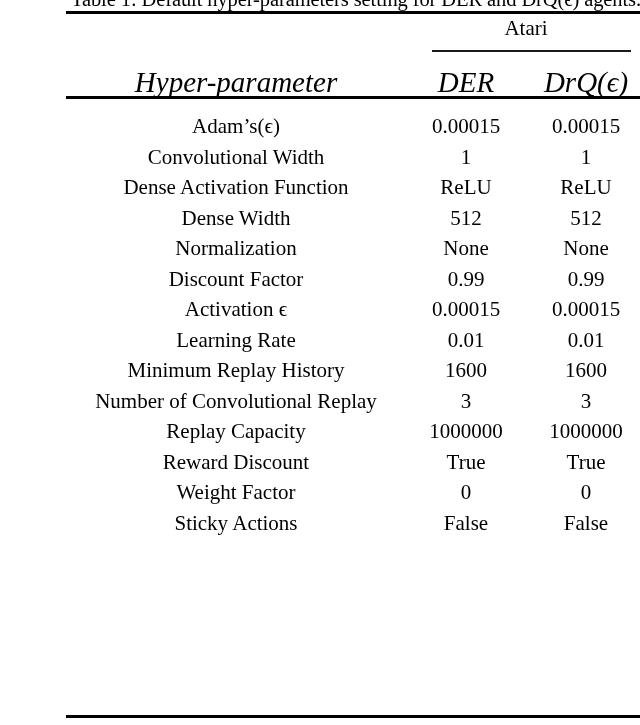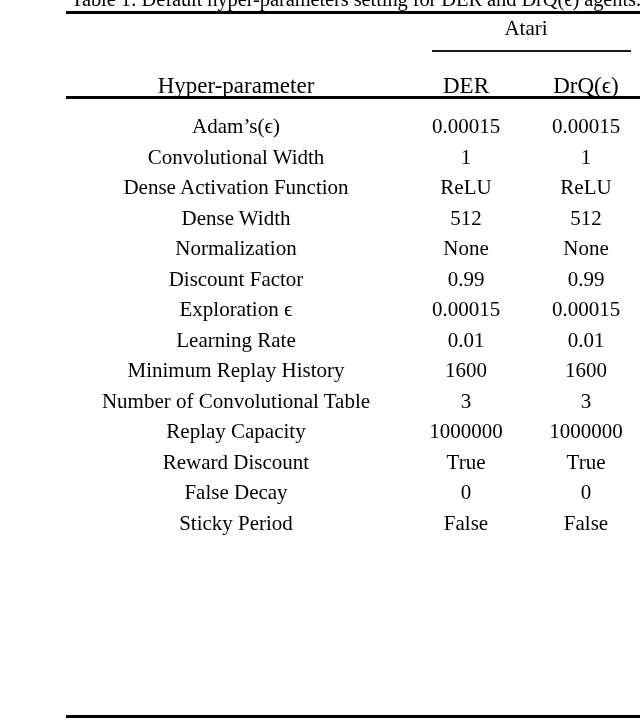--- a/index.html
+++ b/index.html
@@ -91,23 +91,24 @@
 
   
   tr.hdr-group td { height: 38px; }
   tr.hdr-group td.group-cell {
     font-size: 21px;
     vertical-align: top;
     padding-top: 16px;
   }
   tr.hdr-cols td {
     height: 45px;
-    font-size: 23px;
+    font-size: 29px;
     vertical-align: bottom;
     padding-bottom: 9px;
+    font-style: italic;
   }
 
   
   tbody tr td {
     height: 30.5px;
     font-size: 21px;
     vertical-align: middle;
   }
   tbody tr:first-child td { padding-top: 6px; }
 </style>
@@ -165,55 +166,55 @@
           <td>Normalization</td>
           <td>None</td>
           <td>None</td>
         </tr>
         <tr>
           <td>Discount Factor</td>
           <td>0.99</td>
           <td>0.99</td>
         </tr>
         <tr>
-          <td>Exploration ϵ</td>
+          <td>Activation ϵ</td>
           <td>0.00015</td>
           <td>0.00015</td>
         </tr>
         <tr>
           <td>Learning Rate</td>
           <td>0.01</td>
           <td>0.01</td>
         </tr>
         <tr>
           <td>Minimum Replay History</td>
           <td>1600</td>
           <td>1600</td>
         </tr>
         <tr>
-          <td>Number of Convolutional Table</td>
+          <td>Number of Convolutional Replay</td>
           <td>3</td>
           <td>3</td>
         </tr>
         <tr>
           <td>Replay Capacity</td>
           <td>1000000</td>
           <td>1000000</td>
         </tr>
         <tr>
           <td>Reward Discount</td>
           <td>True</td>
           <td>True</td>
         </tr>
         <tr>
-          <td>False Decay</td>
+          <td>Weight Factor</td>
           <td>0</td>
           <td>0</td>
         </tr>
         <tr>
-          <td>Sticky Period</td>
+          <td>Sticky Actions</td>
           <td>False</td>
           <td>False</td>
         </tr>
       </tbody>
   </table>
 
 </div>
 
 </body></html>

